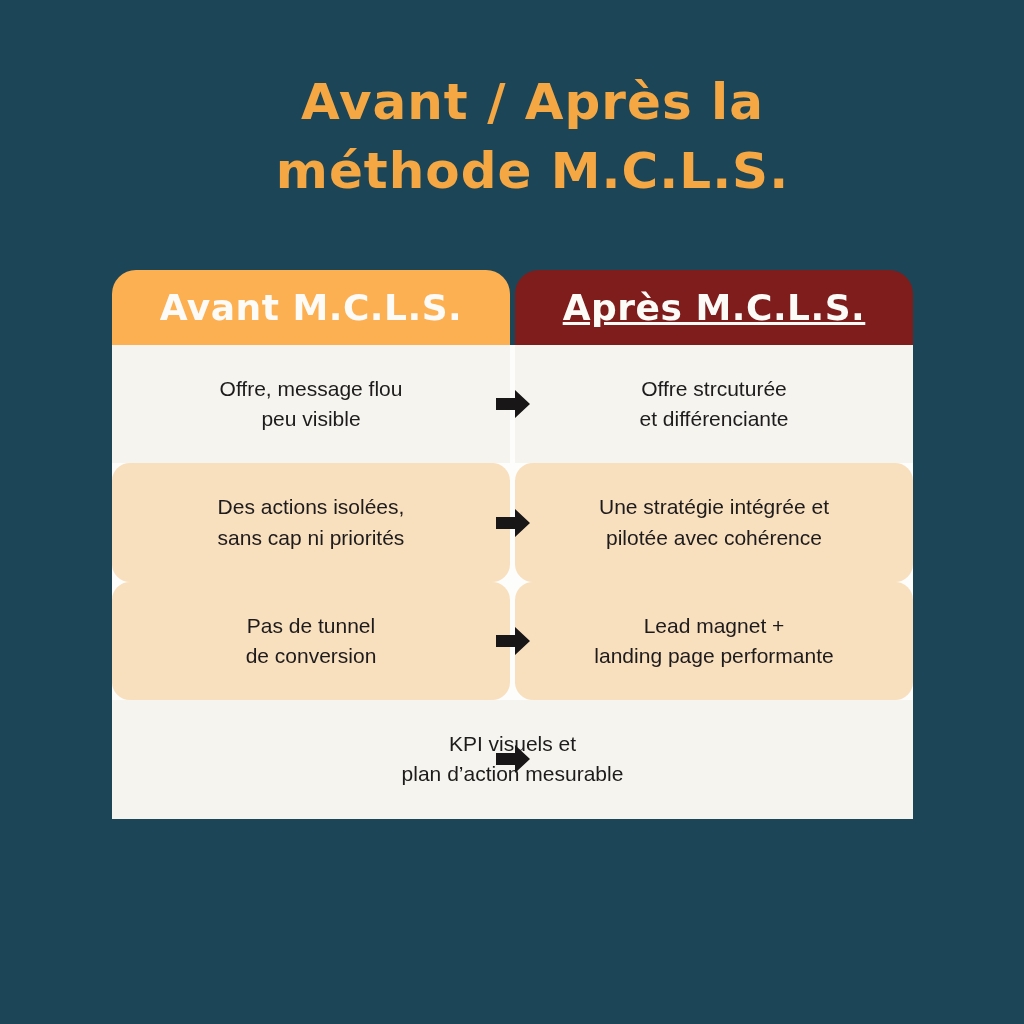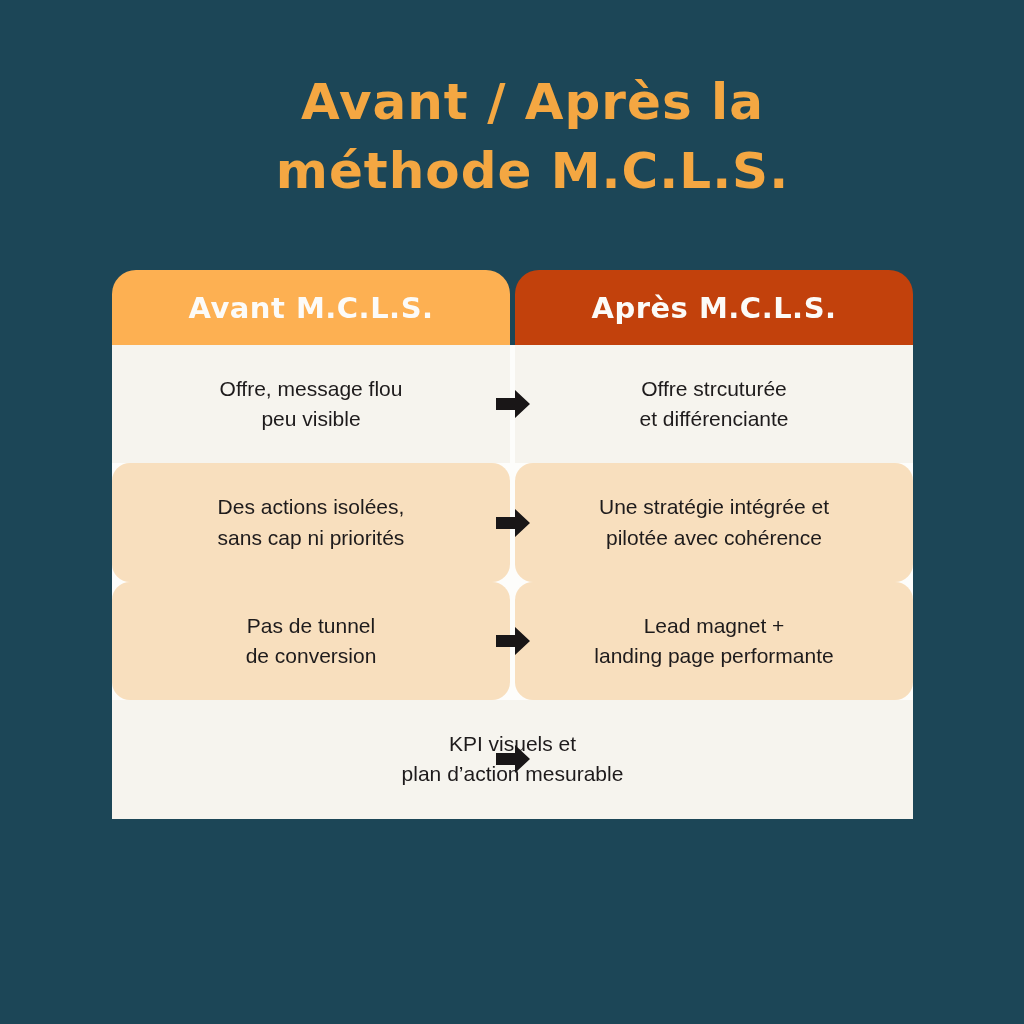--- a/index.html
+++ b/index.html
@@ -45,25 +45,25 @@
   }
   .header-cell {
     flex: 1;
     display: flex;
     align-items: center;
     justify-content: center;
     border-radius: 24px 24px 0 0;
     color: #FCFBF8;
     font-family: "DejaVu Sans", sans-serif;
     font-weight: bold;
-    font-size: 29px;
+    font-size: 36px;
     letter-spacing: 0.5px;
   }
   .header-before { background: #FDB052; }
-  .header-after  { background: #c2410c; }
+  .header-after  { background: #7f1d1d; text-decoration: underline; }
 
   .table-body {
     background: #FDFDFB; 
   }
   .row {
     position: relative;
     display: flex;
     gap: 5px;
     height: 118.4px;
   }

